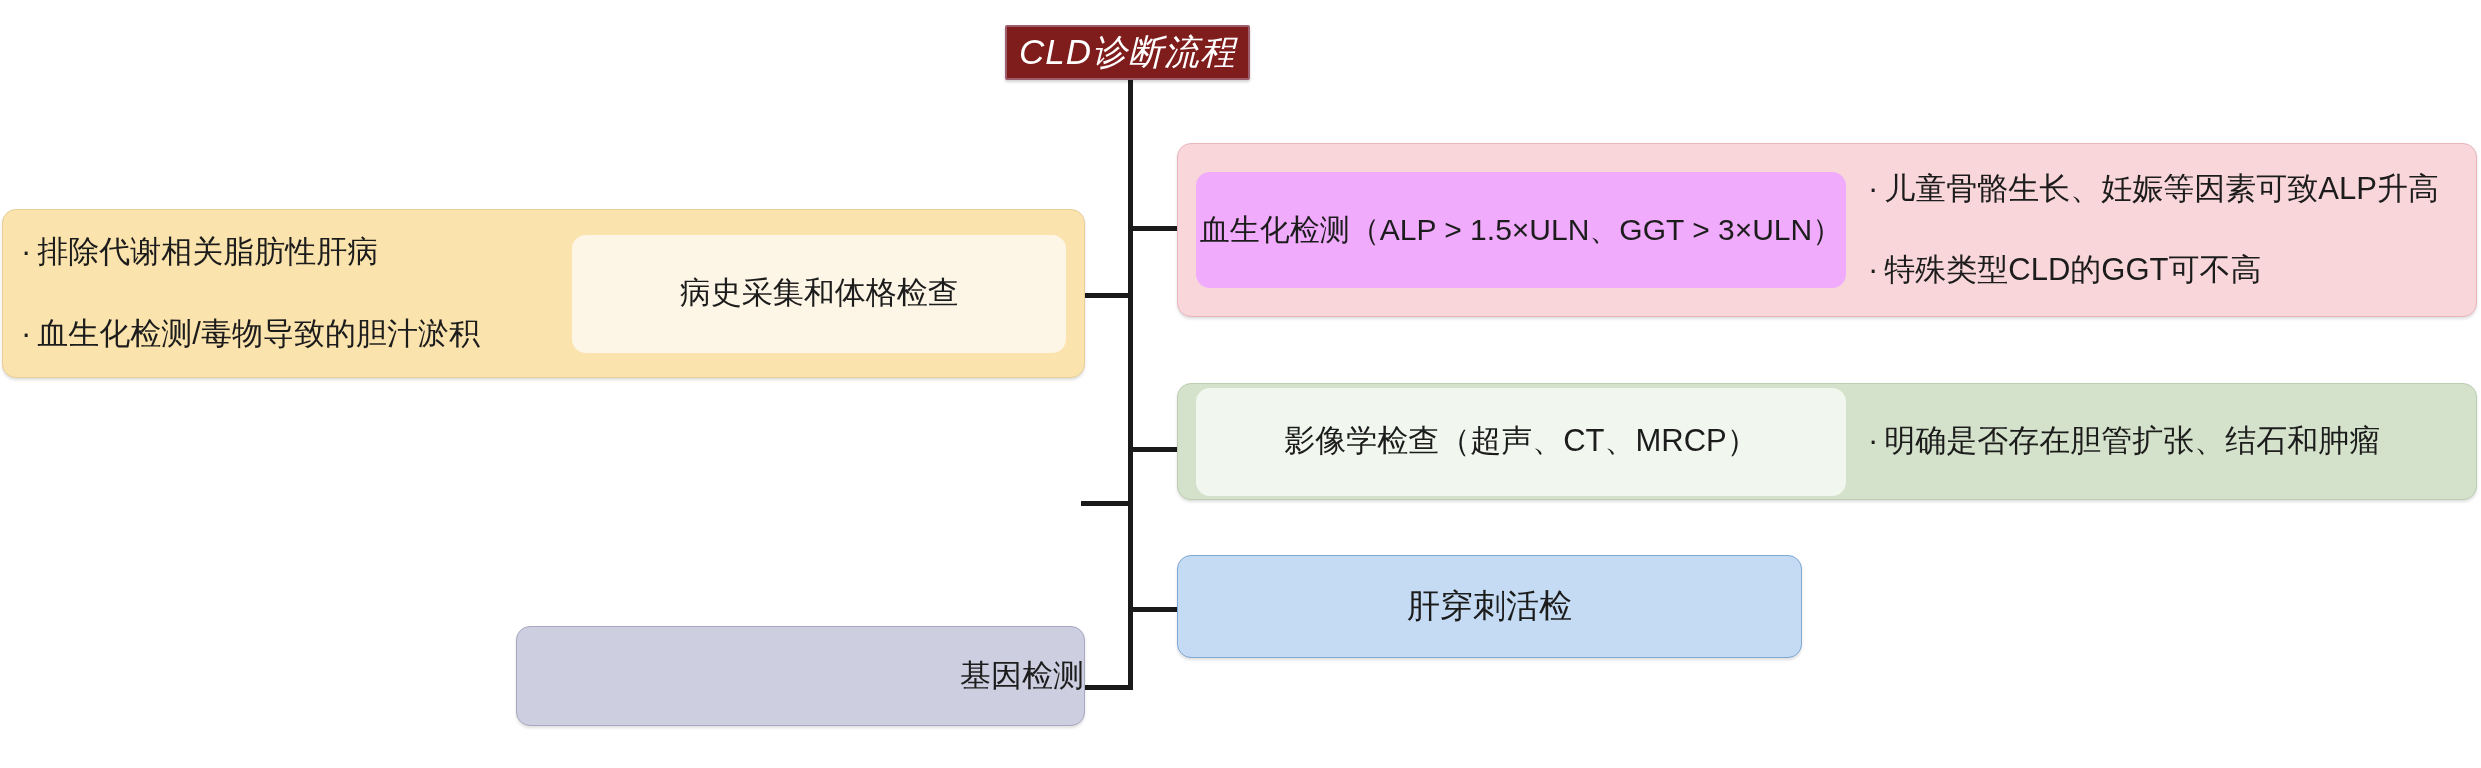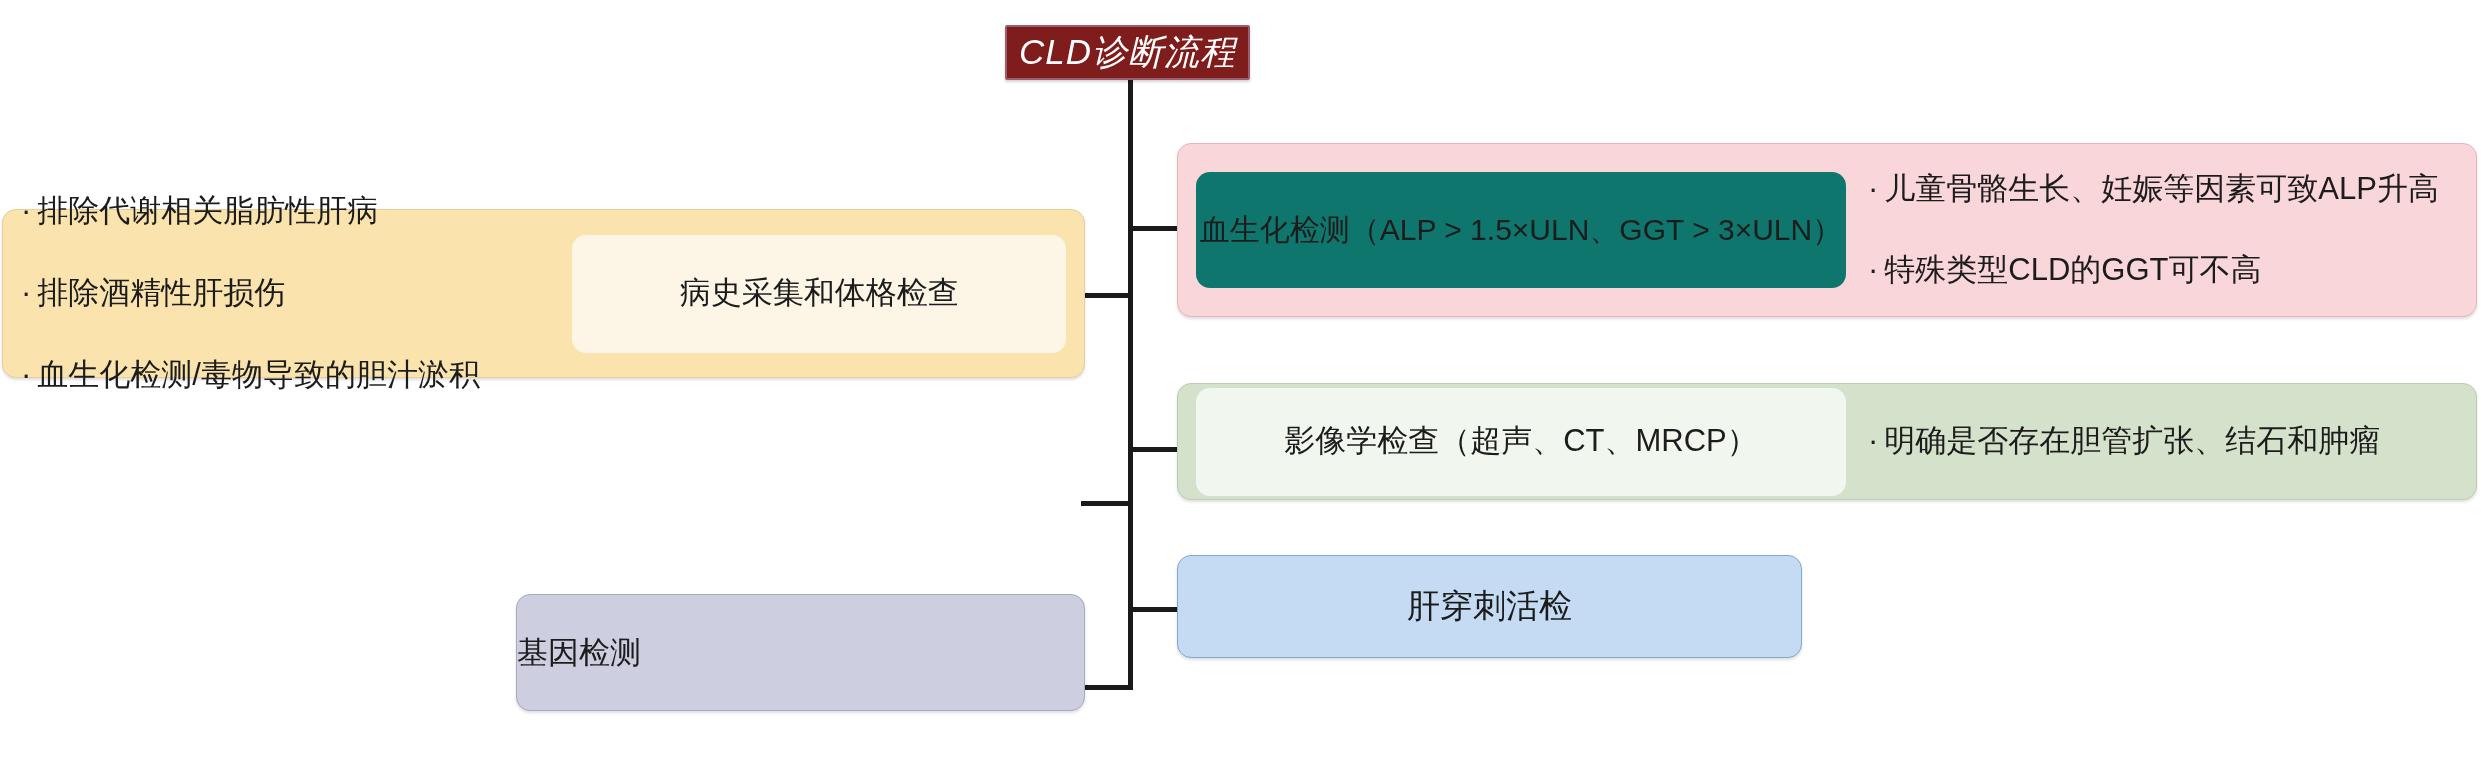--- a/index.html
+++ b/index.html
@@ -61,21 +61,21 @@
   .notes .bl{display:block;white-space:nowrap;}
   .notes .bl::before{content:"\00b7";margin-right:6px;}
 
   
   .n-yellow{background:#fae3ad;border:1.5px solid #e8cf98;}
   .n-yellow .chip{background:#fdf6e6;}
   .n-teal{background:#bedcd8;border:1.5px solid #a8c9c5;}
   .n-teal .chip{background:#eaf4f2;}
   .n-lav{background:#cdcee0;border:1.5px solid #a7a9c2;}
   .n-pink{background:#f8d6da;border:1.5px solid #e9b5bd;}
-  .n-pink .chip{background:#0f766e;}
+  .n-pink .chip{background:#f0abfc;}
   .n-green{background:#d4e2cb;border:1.5px solid #bcceb1;}
   .n-green .chip{background:#f1f6ee;}
   .n-blue{background:#c4dbf3;border:1.5px solid #7fa8d4;}
 
   
   .left-node{justify-content:flex-start;gap:40px;}
 </style>
 </head>
 <body>
 
@@ -91,30 +91,29 @@
   <div class="line hline" style="left:1081px;top:501px;width:52px;"></div>
   <div class="line hline" style="left:1081px;top:685px;width:52px;"></div>
 
   <div class="root" style="left:1005px;top:25px;width:245px;height:55px;">
     <span>CLD诊断流程</span>
   </div>
 
   <div class="node n-yellow left-node" style="left:2px;top:209px;width:1083px;height:169px;padding:0 18px;">
     <div class="notes" style="width:520px;">
       <span class="bl">排除代谢相关脂肪性肝病</span>
-      <span class="bl">排除酒精性肝损伤</span>
       <span class="bl">血生化检测/毒物导致的胆汁淤积</span>
     </div>
     <div class="chip" style="width:512px;height:118px;margin-left:10px;">
       <span>病史采集和体格检查</span>
     </div>
   </div>
 
 
-  <div class="node n-lav" style="left:516px;top:594px;width:569px;height:117px;justify-content:flex-start;">
+  <div class="node n-lav" style="left:516px;top:626px;width:569px;height:100px;justify-content:flex-end;">
     <span style="font-size:31px;color:#1c1c1c;">基因检测</span>
   </div>
 
   <div class="node n-pink" style="left:1177px;top:143px;width:1300px;height:174px;padding:0 18px;">
     <div class="chip" style="width:650px;height:116px;font-size:30px;">
       <span>血生化检测（ALP &gt; 1.5×ULN、GGT &gt; 3×ULN）</span>
     </div>
     <div class="notes" style="margin-left:22px;">
       <span class="bl">儿童骨骼生长、妊娠等因素可致ALP升高</span>
       <span class="bl">特殊类型CLD的GGT可不高</span>

